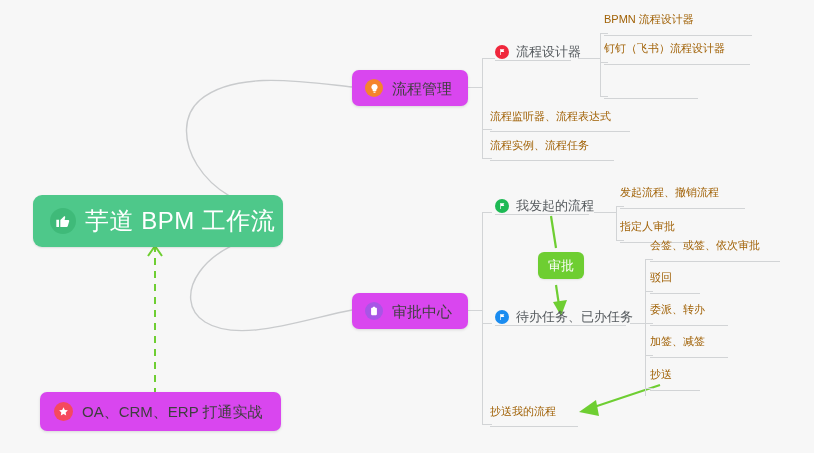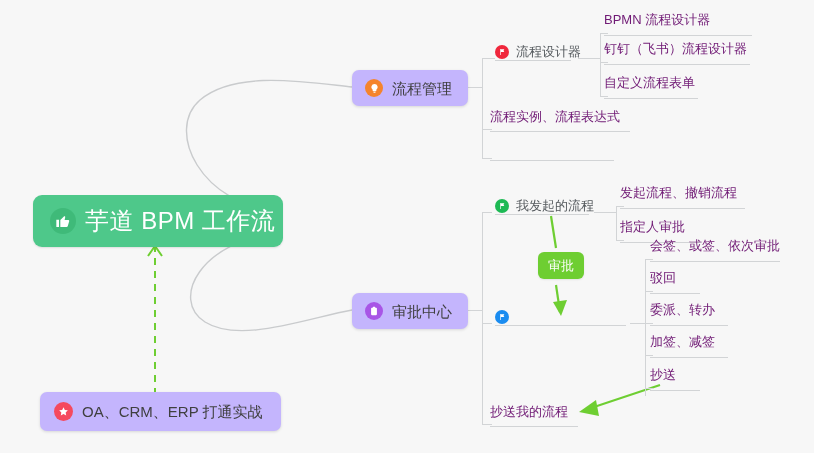--- a/index.html
+++ b/index.html
@@ -25,37 +25,37 @@
     font-size:24px;
     letter-spacing:.5px;
     white-space:nowrap;
   }
   .root-node .label{color:#fff;font-size:24px;line-height:1;}
 
   
   .card{
     position:absolute;
     display:flex;align-items:center;gap:9px;
-    background:#c4b5fd;
+    background:#d946ef;
     border-radius:7px;
     padding:9px 16px 9px 13px;
     box-shadow:0 1px 3px rgba(0,0,0,.13);
     white-space:nowrap;
   }
   .card .label{font-size:15px;color:#3f3f3f;line-height:1;}
 
   
   .leaf{
     position:absolute;
     display:flex;align-items:center;gap:7px;
     white-space:nowrap;
     padding-bottom:4px;
   }
   .leaf .label{font-size:13px;color:#555a5e;line-height:1.1;}
-  .leaf.plain .label{font-size:13px;color:#701a75;}
+  .leaf.plain .label{font-size:11px;color:#a16207;}
 
   
   .uline{position:absolute;height:1px;background:#d2d4d6;}
 
   
   .vbar{position:absolute;width:1px;background:#d2d4d6;}
   .hbar{position:absolute;height:1px;background:#d2d4d6;}
 
   
   .ico{
@@ -190,28 +190,28 @@
     </span>
     <span class="label">流程设计器</span>
   </div>
 
   <div class="leaf plain" style="left:604px;top:13px;">
     <span class="label">BPMN 流程设计器</span>
   </div>
   <div class="leaf plain" style="left:604px;top:42px;">
     <span class="label">钉钉（飞书）流程设计器</span>
   </div>
-  <div class="leaf plain" style="left:604px;top:76px;">
-    <span class="label">自定义流程表单</span>
-  </div>
 
   <div class="leaf plain" style="left:490px;top:110px;">
-    <span class="label">流程实例、流程表达式</span>
-  </div>
-
+    <span class="label">流程监听器、流程表达式</span>
+  </div>
+
+  <div class="leaf plain" style="left:490px;top:139px;">
+    <span class="label">流程实例、流程任务</span>
+  </div>
 
   <div class="card" style="left:352px;top:293px;">
     <span class="ico ico-purple">
       <svg width="10" height="10" viewBox="0 0 24 24" fill="#ffffff">
         <rect x="5" y="4" width="14" height="18" rx="2"></rect>
         <rect x="9" y="1.5" width="6" height="4" rx="1.3"></rect>
       </svg>
     </span>
     <span class="label">审批中心</span>
   </div>
@@ -232,20 +232,21 @@
     <span class="label">指定人审批</span>
   </div>
 
   <div class="leaf" style="left:495px;top:310px;">
     <span class="ico ico-blue">
       <svg width="8" height="8" viewBox="0 0 24 24" fill="#ffffff">
         <path d="M6 3h2v18H6z"></path>
           <path d="M8 4h11l-2.5 4L19 12H8z"></path>
       </svg>
     </span>
+    <span class="label">待办任务、已办任务</span>
   </div>
 
   <div class="leaf plain" style="left:650px;top:239px;">
     <span class="label">会签、或签、依次审批</span>
   </div>
   <div class="leaf plain" style="left:650px;top:271px;">
     <span class="label">驳回</span>
   </div>
   <div class="leaf plain" style="left:650px;top:303px;">
     <span class="label">委派、转办</span>

